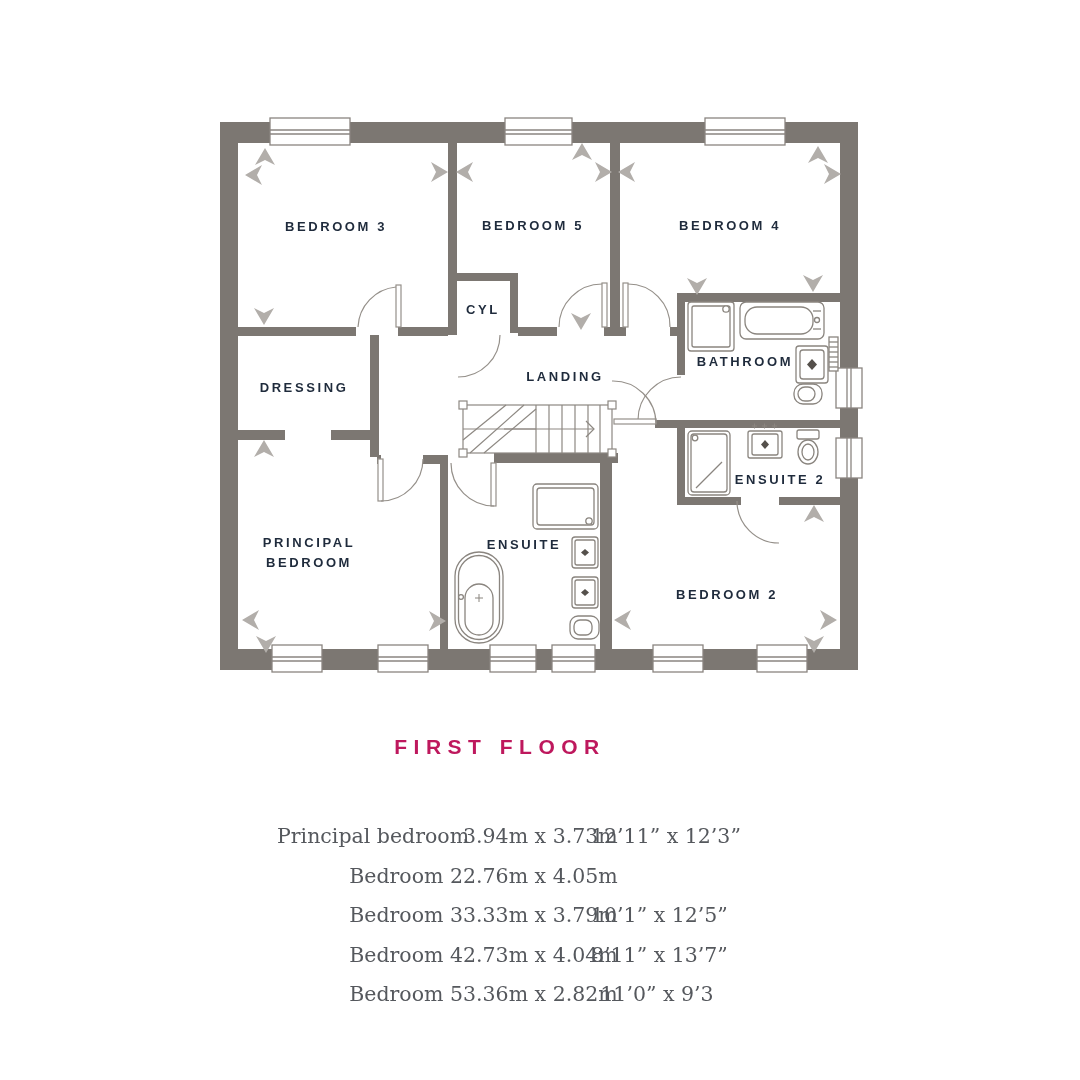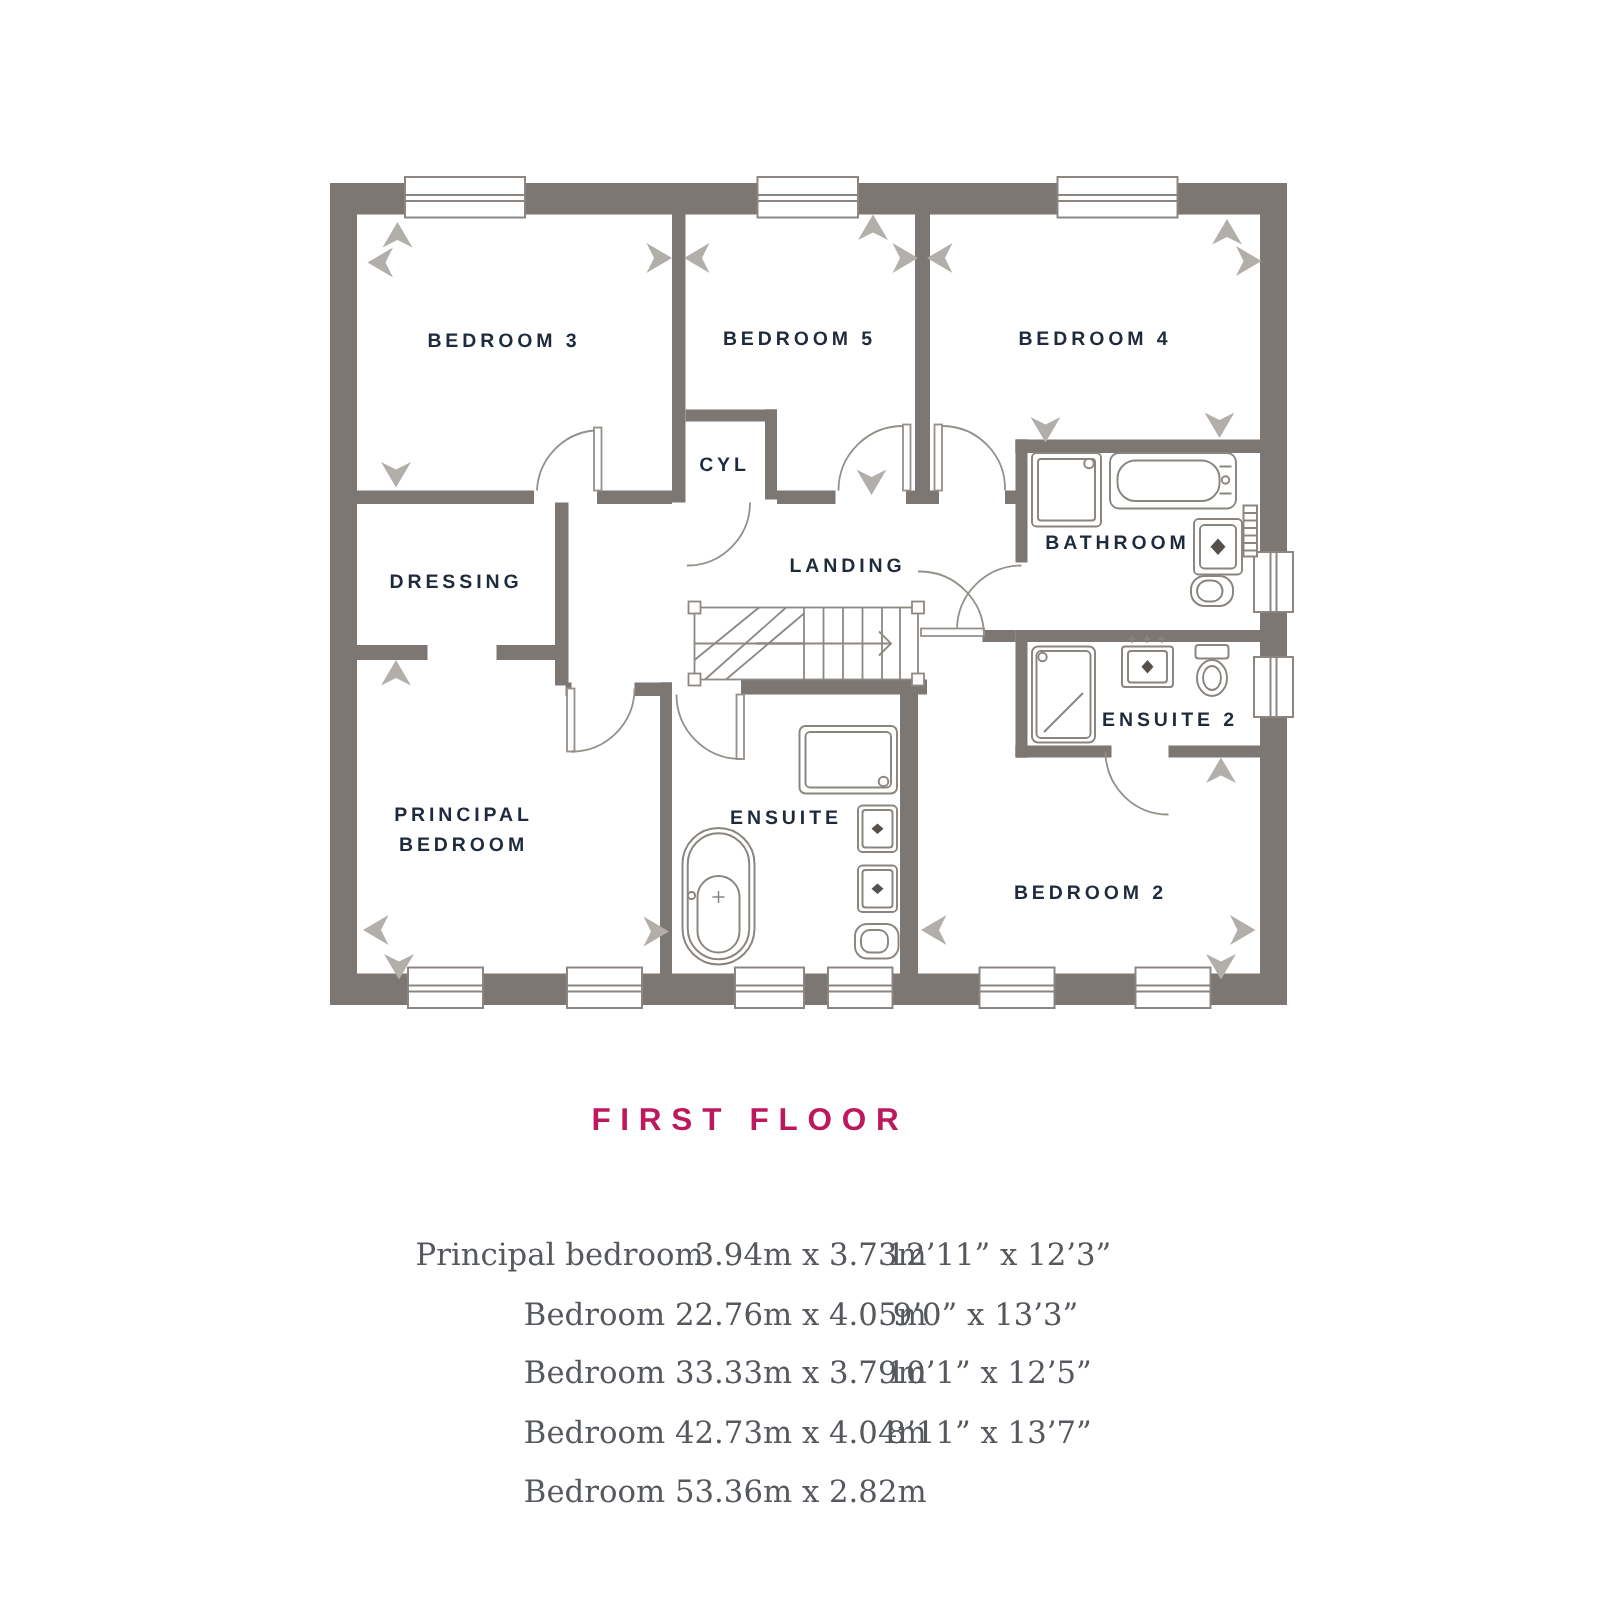--- a/index.html
+++ b/index.html
@@ -293,29 +293,29 @@
 
 <div id="dims-table">
   <div class="dim-row">
     <span class="cell-room">Principal bedroom</span>
     <span class="cell-metric">3.94m x 3.73m</span>
     <span class="cell-imperial">12’11” x 12’3”</span>
   </div>
   <div class="dim-row">
     <span class="cell-room">Bedroom 2</span>
     <span class="cell-metric">2.76m x 4.05m</span>
-    <span class="cell-imperial">9’0” x 13’3”</span>
   </div>
   <div class="dim-row">
     <span class="cell-room">Bedroom 3</span>
     <span class="cell-metric">3.33m x 3.79m</span>
     <span class="cell-imperial">10’1” x 12’5”</span>
   </div>
   <div class="dim-row">
     <span class="cell-room">Bedroom 4</span>
     <span class="cell-metric">2.73m x 4.04m</span>
     <span class="cell-imperial">8’11” x 13’7”</span>
   </div>
   <div class="dim-row">
     <span class="cell-room">Bedroom 5</span>
     <span class="cell-metric">3.36m x 2.82m</span>
+    <span class="cell-imperial">11’0” x 9’3</span>
   </div>
 </div>
 
 </body></html>

